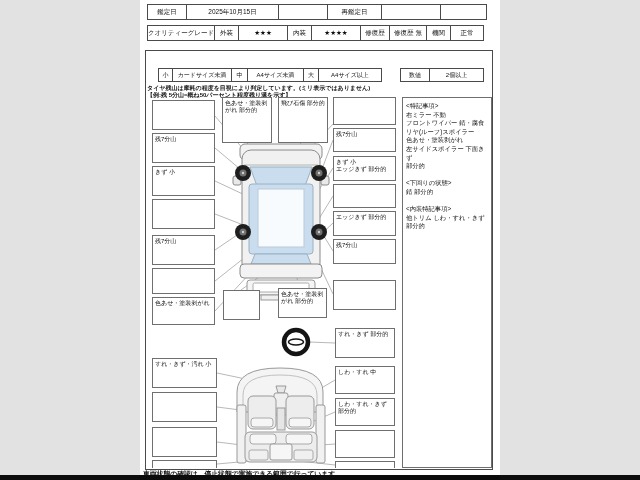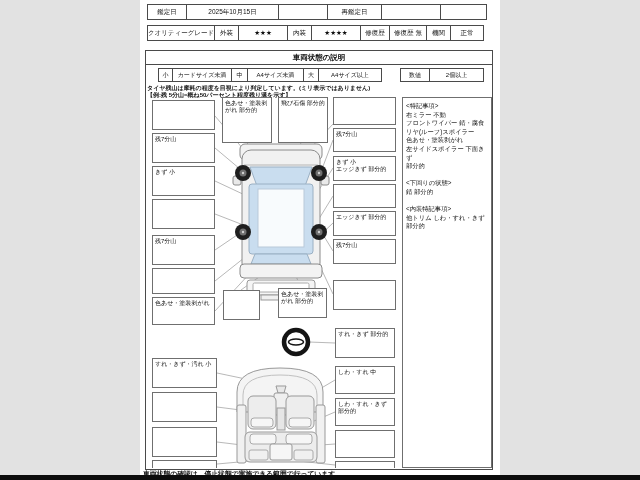--- a/index.html
+++ b/index.html
@@ -59,21 +59,20 @@
     <div class="cell" style="width:50px;">★★★</div>
     <div class="cell" style="width:25px;">内装</div>
     <div class="cell" style="width:50px;">★★★★</div>
     <div class="cell" style="width:30px;">修復歴</div>
     <div class="cell" style="width:38px;">修復歴 無</div>
     <div class="cell" style="width:25px;">機関</div>
     <div class="cell" style="width:34px;">正常</div>
   </div>
 
   <div class="section-frame"></div>
-  <div class="section-title">車両状態の説明</div>
 
   <div class="row" style="left:18px; top:68px; height:14px;">
     <div class="cell legend-cell" style="width:15px;">小</div>
     <div class="cell legend-cell" style="width:60px;">カードサイズ未満</div>
     <div class="cell legend-cell" style="width:17px;">中</div>
     <div class="cell legend-cell" style="width:57px;">A4サイズ未満</div>
     <div class="cell legend-cell" style="width:16px;">大</div>
     <div class="cell legend-cell" style="width:64px;">A4サイズ以上</div>
   </div>
   <div class="row" style="left:260px; top:68px; height:14px;">

